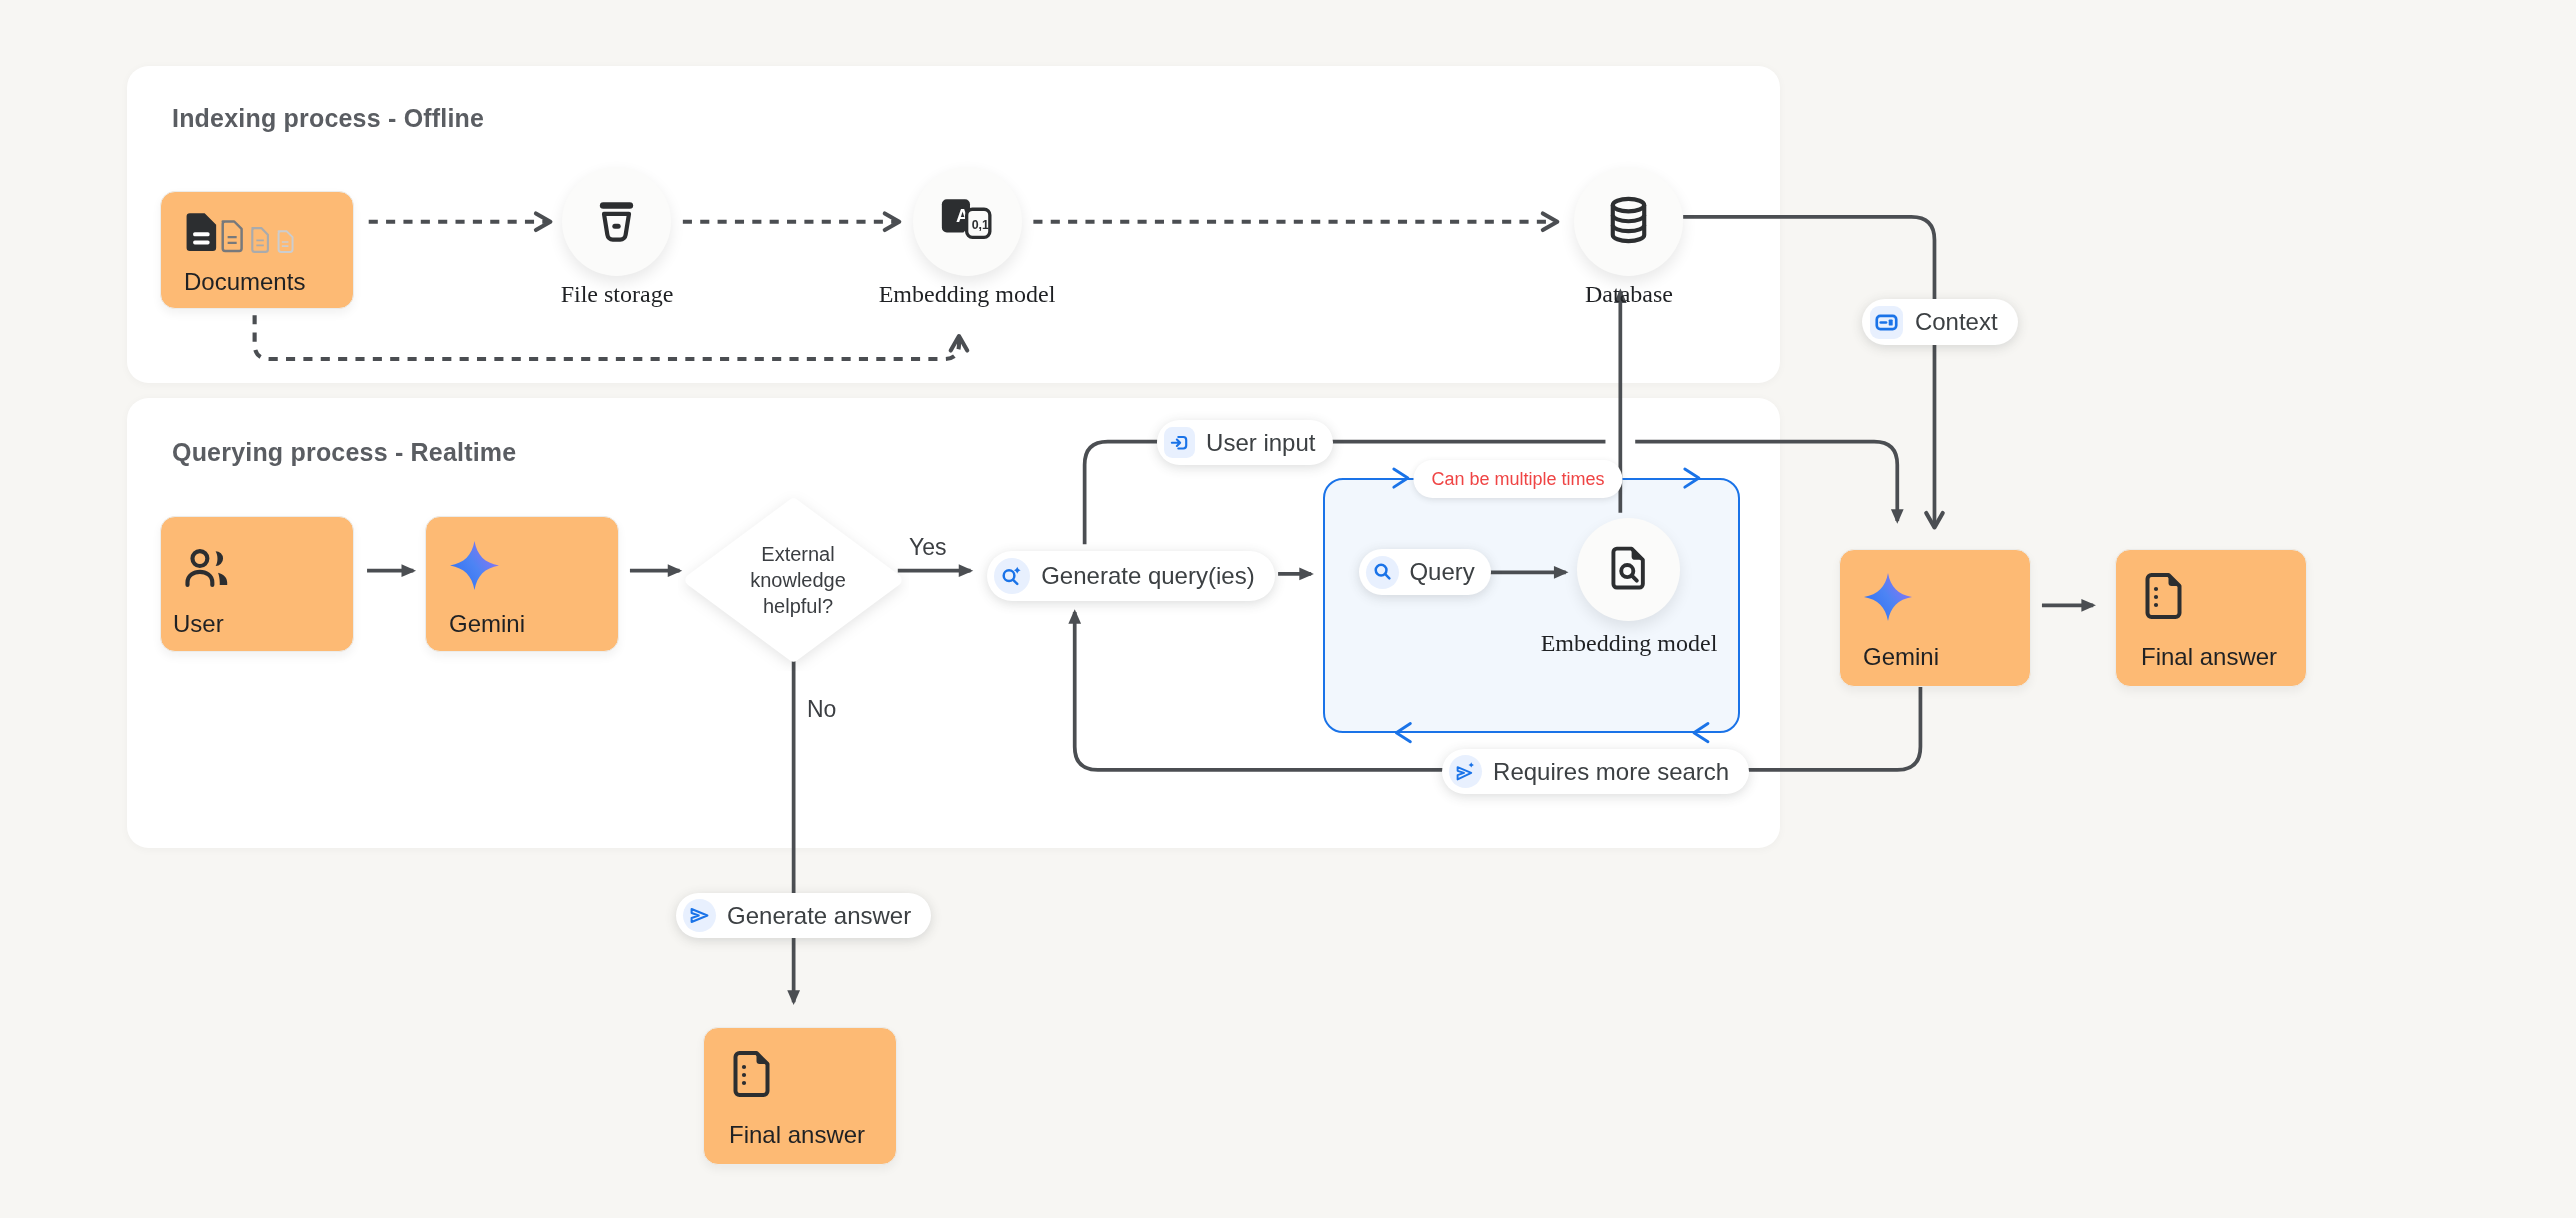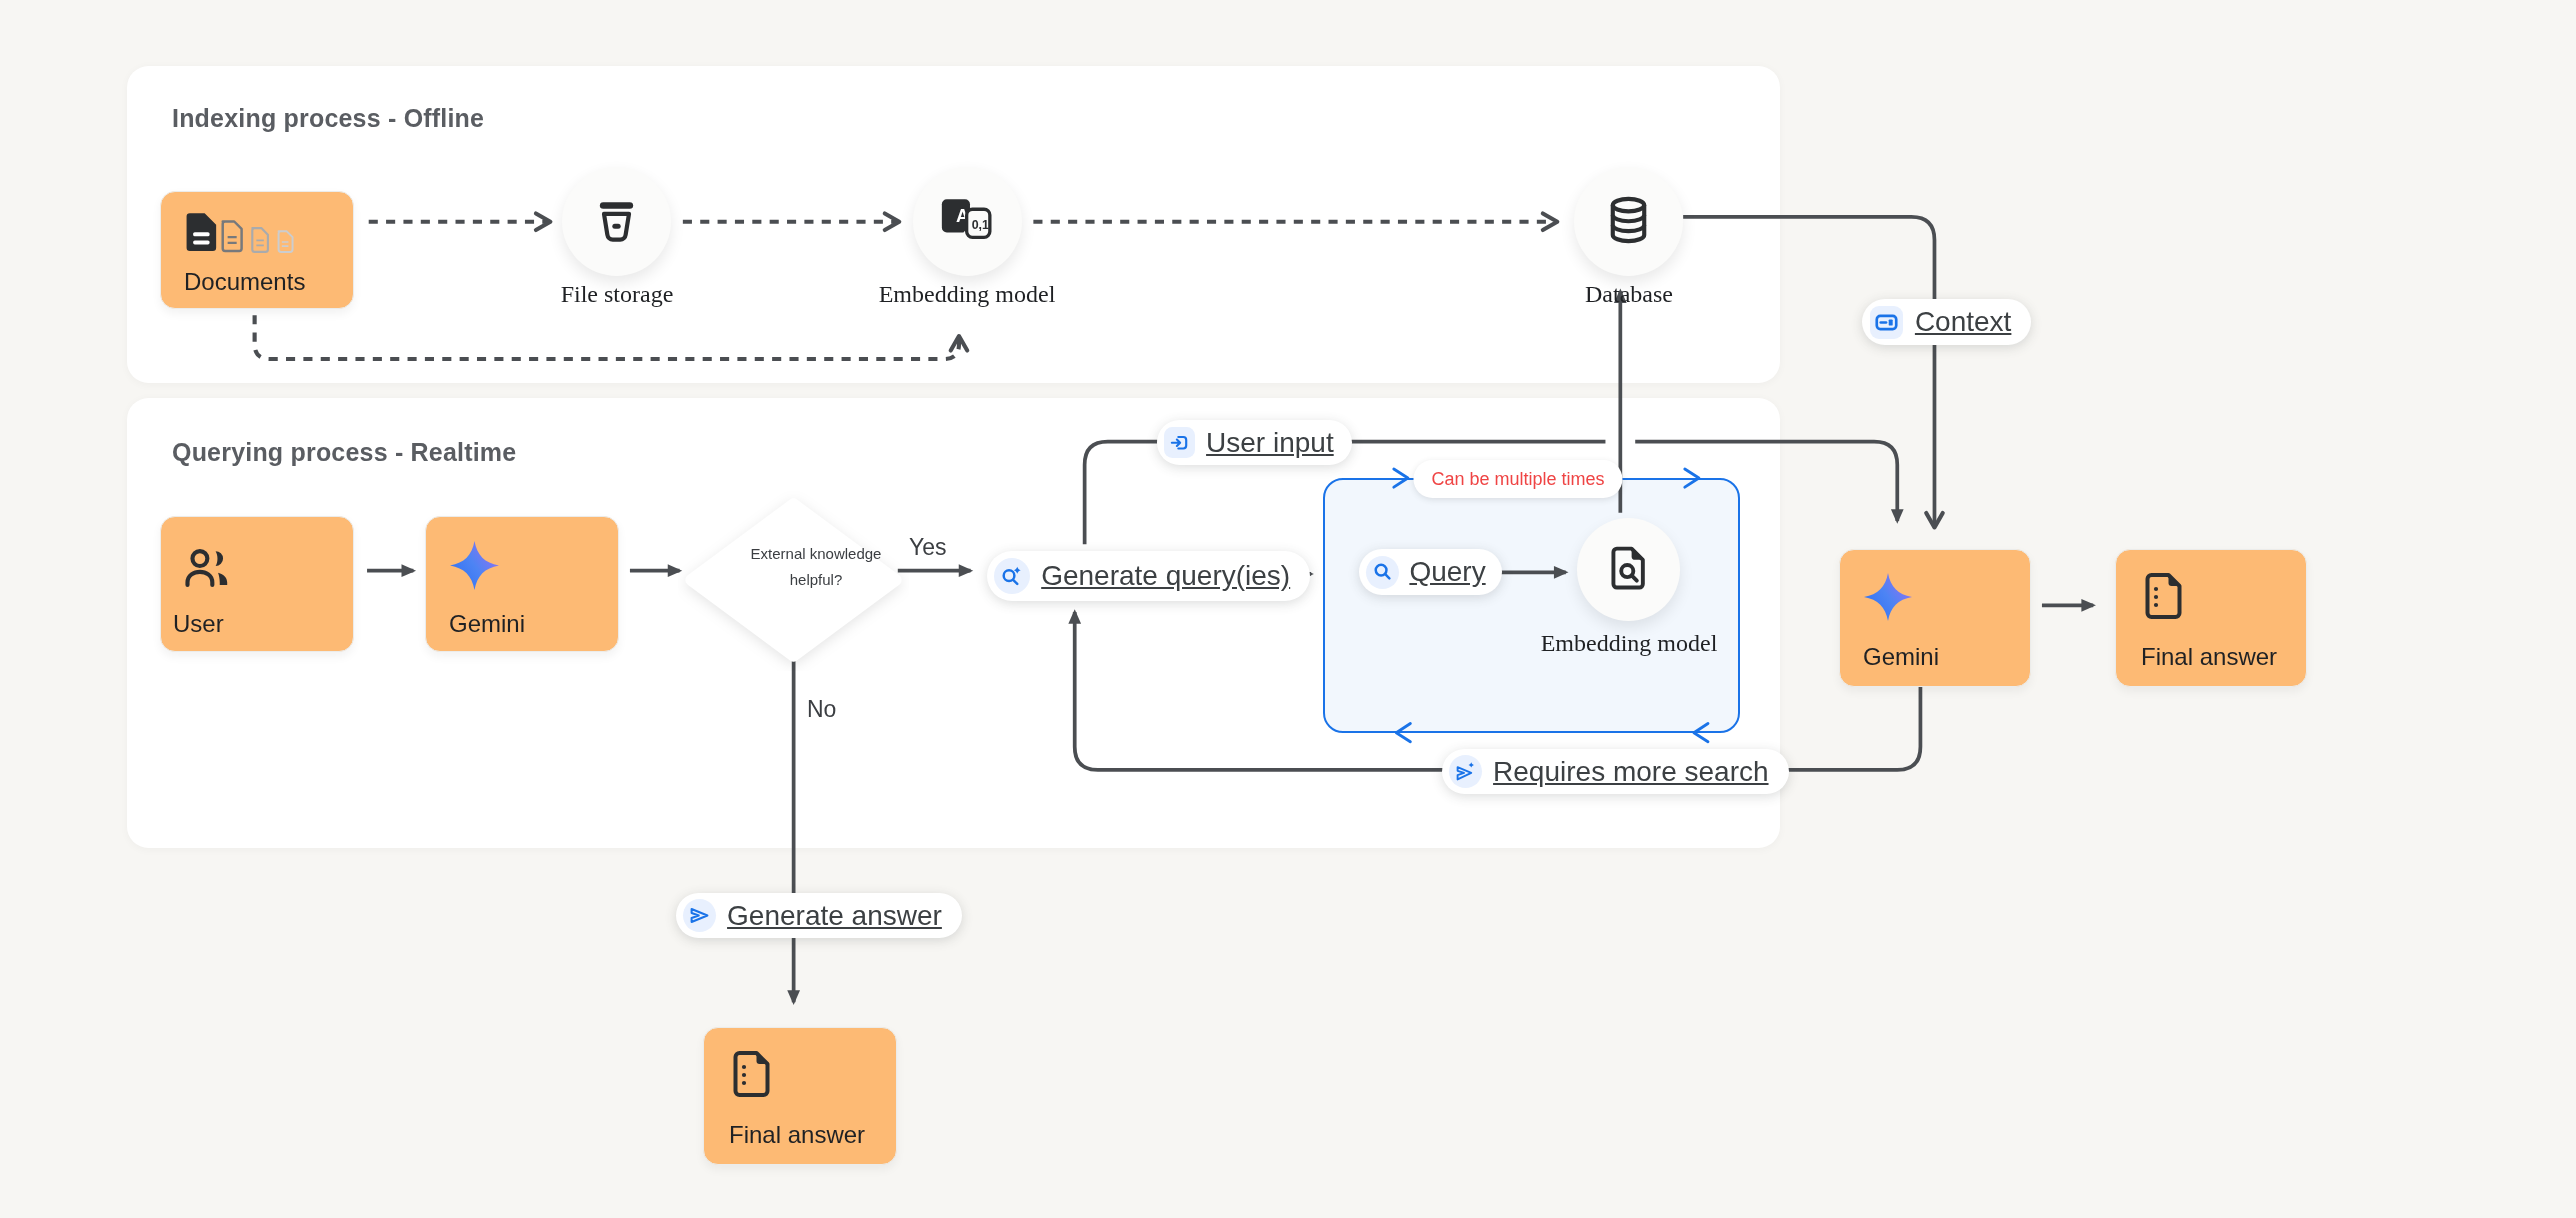--- a/index.html
+++ b/index.html
@@ -11,26 +11,26 @@
   }
   .abs{position:absolute;}
   .card{position:absolute;background:#ffffff;border-radius:21.5px;box-shadow:0 1.7px 8.3px rgba(0,0,0,0.035);}
   .sec-title{position:absolute;font-size:25px;font-weight:700;color:#5a5d62;letter-spacing:0.2px;margin-left:12px;}
   .node-box{position:absolute;background:#fdba74;border:1.7px solid #ececea;border-radius:15px;box-shadow:0 4.1px 10px rgba(0,0,0,0.05);margin-top:12px;}
   .node-label{position:absolute;font-size:24px;font-weight:500;color:#1f2124;white-space:nowrap;}
   .circle{position:absolute;background:#fbfbfa;border-radius:50%;box-shadow:0 6.6px 15px rgba(0,0,0,0.09);display:flex;align-items:center;justify-content:center;}
   .circle-label{position:absolute;font-size:24px;font-weight:500;color:#1f2124;text-align:center;font-family:Liberation Serif, serif;}
   .pill{position:absolute;background:#ffffff;border-radius:826px;box-shadow:0 2.5px 11.6px rgba(60,64,67,0.18);display:inline-flex;align-items:center;}
   .chip{background:#e8f0fe;display:flex;align-items:center;justify-content:center;flex:none;}
-  .badge-text{font-size:28px;color:#3c4043;white-space:nowrap;text-decoration:underline;}
+  .badge-text{font-size:24px;color:#3c4043;white-space:nowrap;}
   .edge-label{position:absolute;font-size:23px;color:#3b3e42;}
   .wires{position:absolute;left:0;top:0;}
   .loop-box{position:absolute;left:1323px;top:478px;width:417px;height:255px;background:#f2f7fd;border:2.5px solid #1a73e8;border-radius:20px;box-sizing:border-box;}
   .small-pill-text{font-size:18px;font-weight:500;color:#ef4444;white-space:nowrap;}
-  .diamond-text{position:absolute;left:740px;top:541px;width:152px;text-align:center;font-size:15px;line-height:26px;color:#3b3e42;}
+  .diamond-text{position:absolute;left:722px;top:541px;width:152px;text-align:center;font-size:20px;line-height:26px;color:#3b3e42;}
 </style>
 </head>
 <body>
 
 <div class="card" style="left:127px;top:66px;width:1653px;height:317px;"></div>
 <div class="card" style="left:127px;top:398px;width:1653px;height:450px;"></div>
 
 <div class="sec-title" style="left:160px;top:104px;">Indexing process - Offline</div>
 <div class="sec-title" style="left:160px;top:438px;">Querying process - Realtime</div>
 

